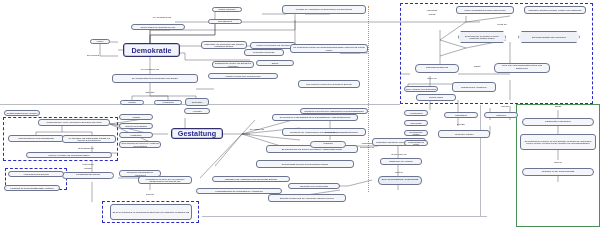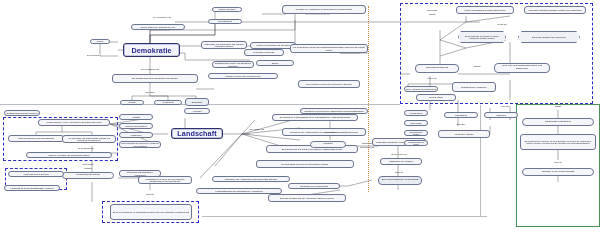--- a/index.html
+++ b/index.html
@@ -157,21 +157,21 @@
       <path d="M558,126 L558,134"></path>
       <path d="M558,150 L558,160"></path>
       <path d="M558,172 L558,182"></path>
     </g>
   </svg>
 
   <div class="hero" style="left:123px;top:43px;width:57px;height:14px;">
     <span>Demokratie</span>
   </div>
   <div class="hero" style="left:171px;top:128px;width:52px;height:11px;">
-    <span>Landschaft</span>
+    <span>Gestaltung</span>
   </div>
 
   <div class="node n2" style="left:142px;top:15px;width:40px;height:4px;background:transparent;border:none;">
     <span>zur Verhandlung von</span>
   </div>
   <div class="node n2 pale" style="left:131px;top:24px;width:54px;height:6px;">
     <span>gleiche Zugang zu Information fuer alle</span>
   </div>
   <div class="node n2 pale" style="left:212px;top:7px;width:30px;height:5px;">
     <span>legitime Interessen</span>

